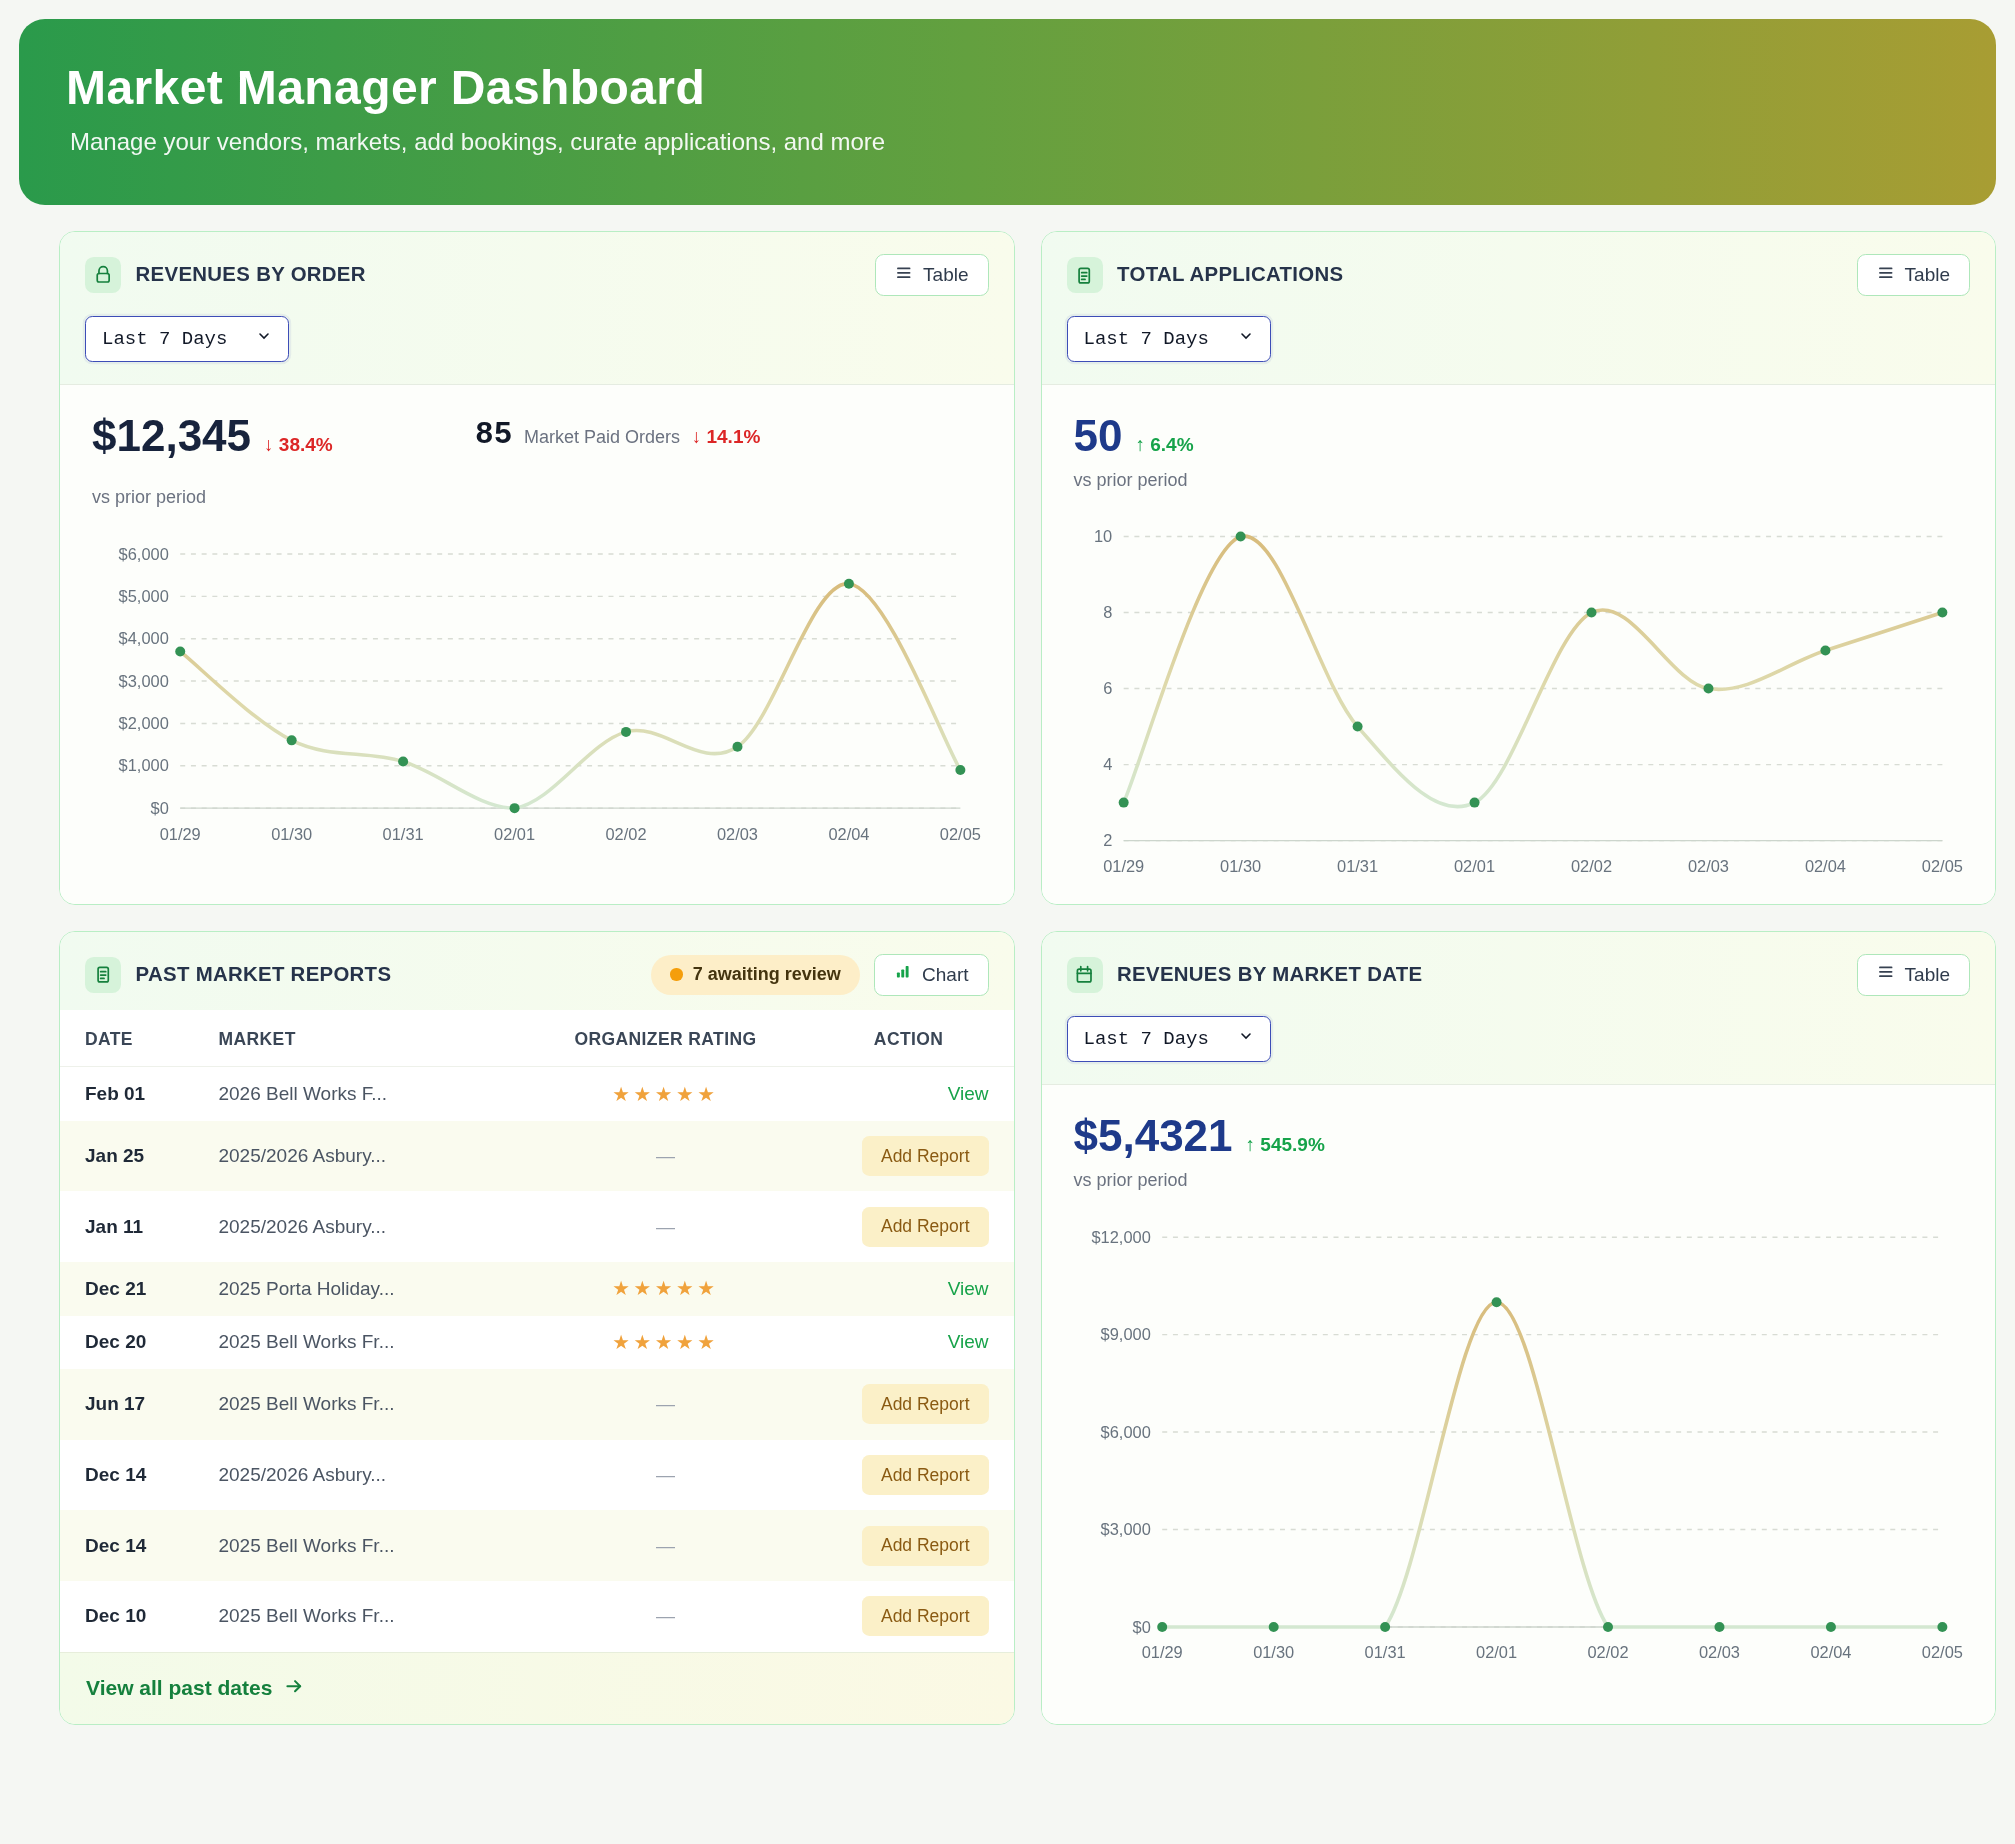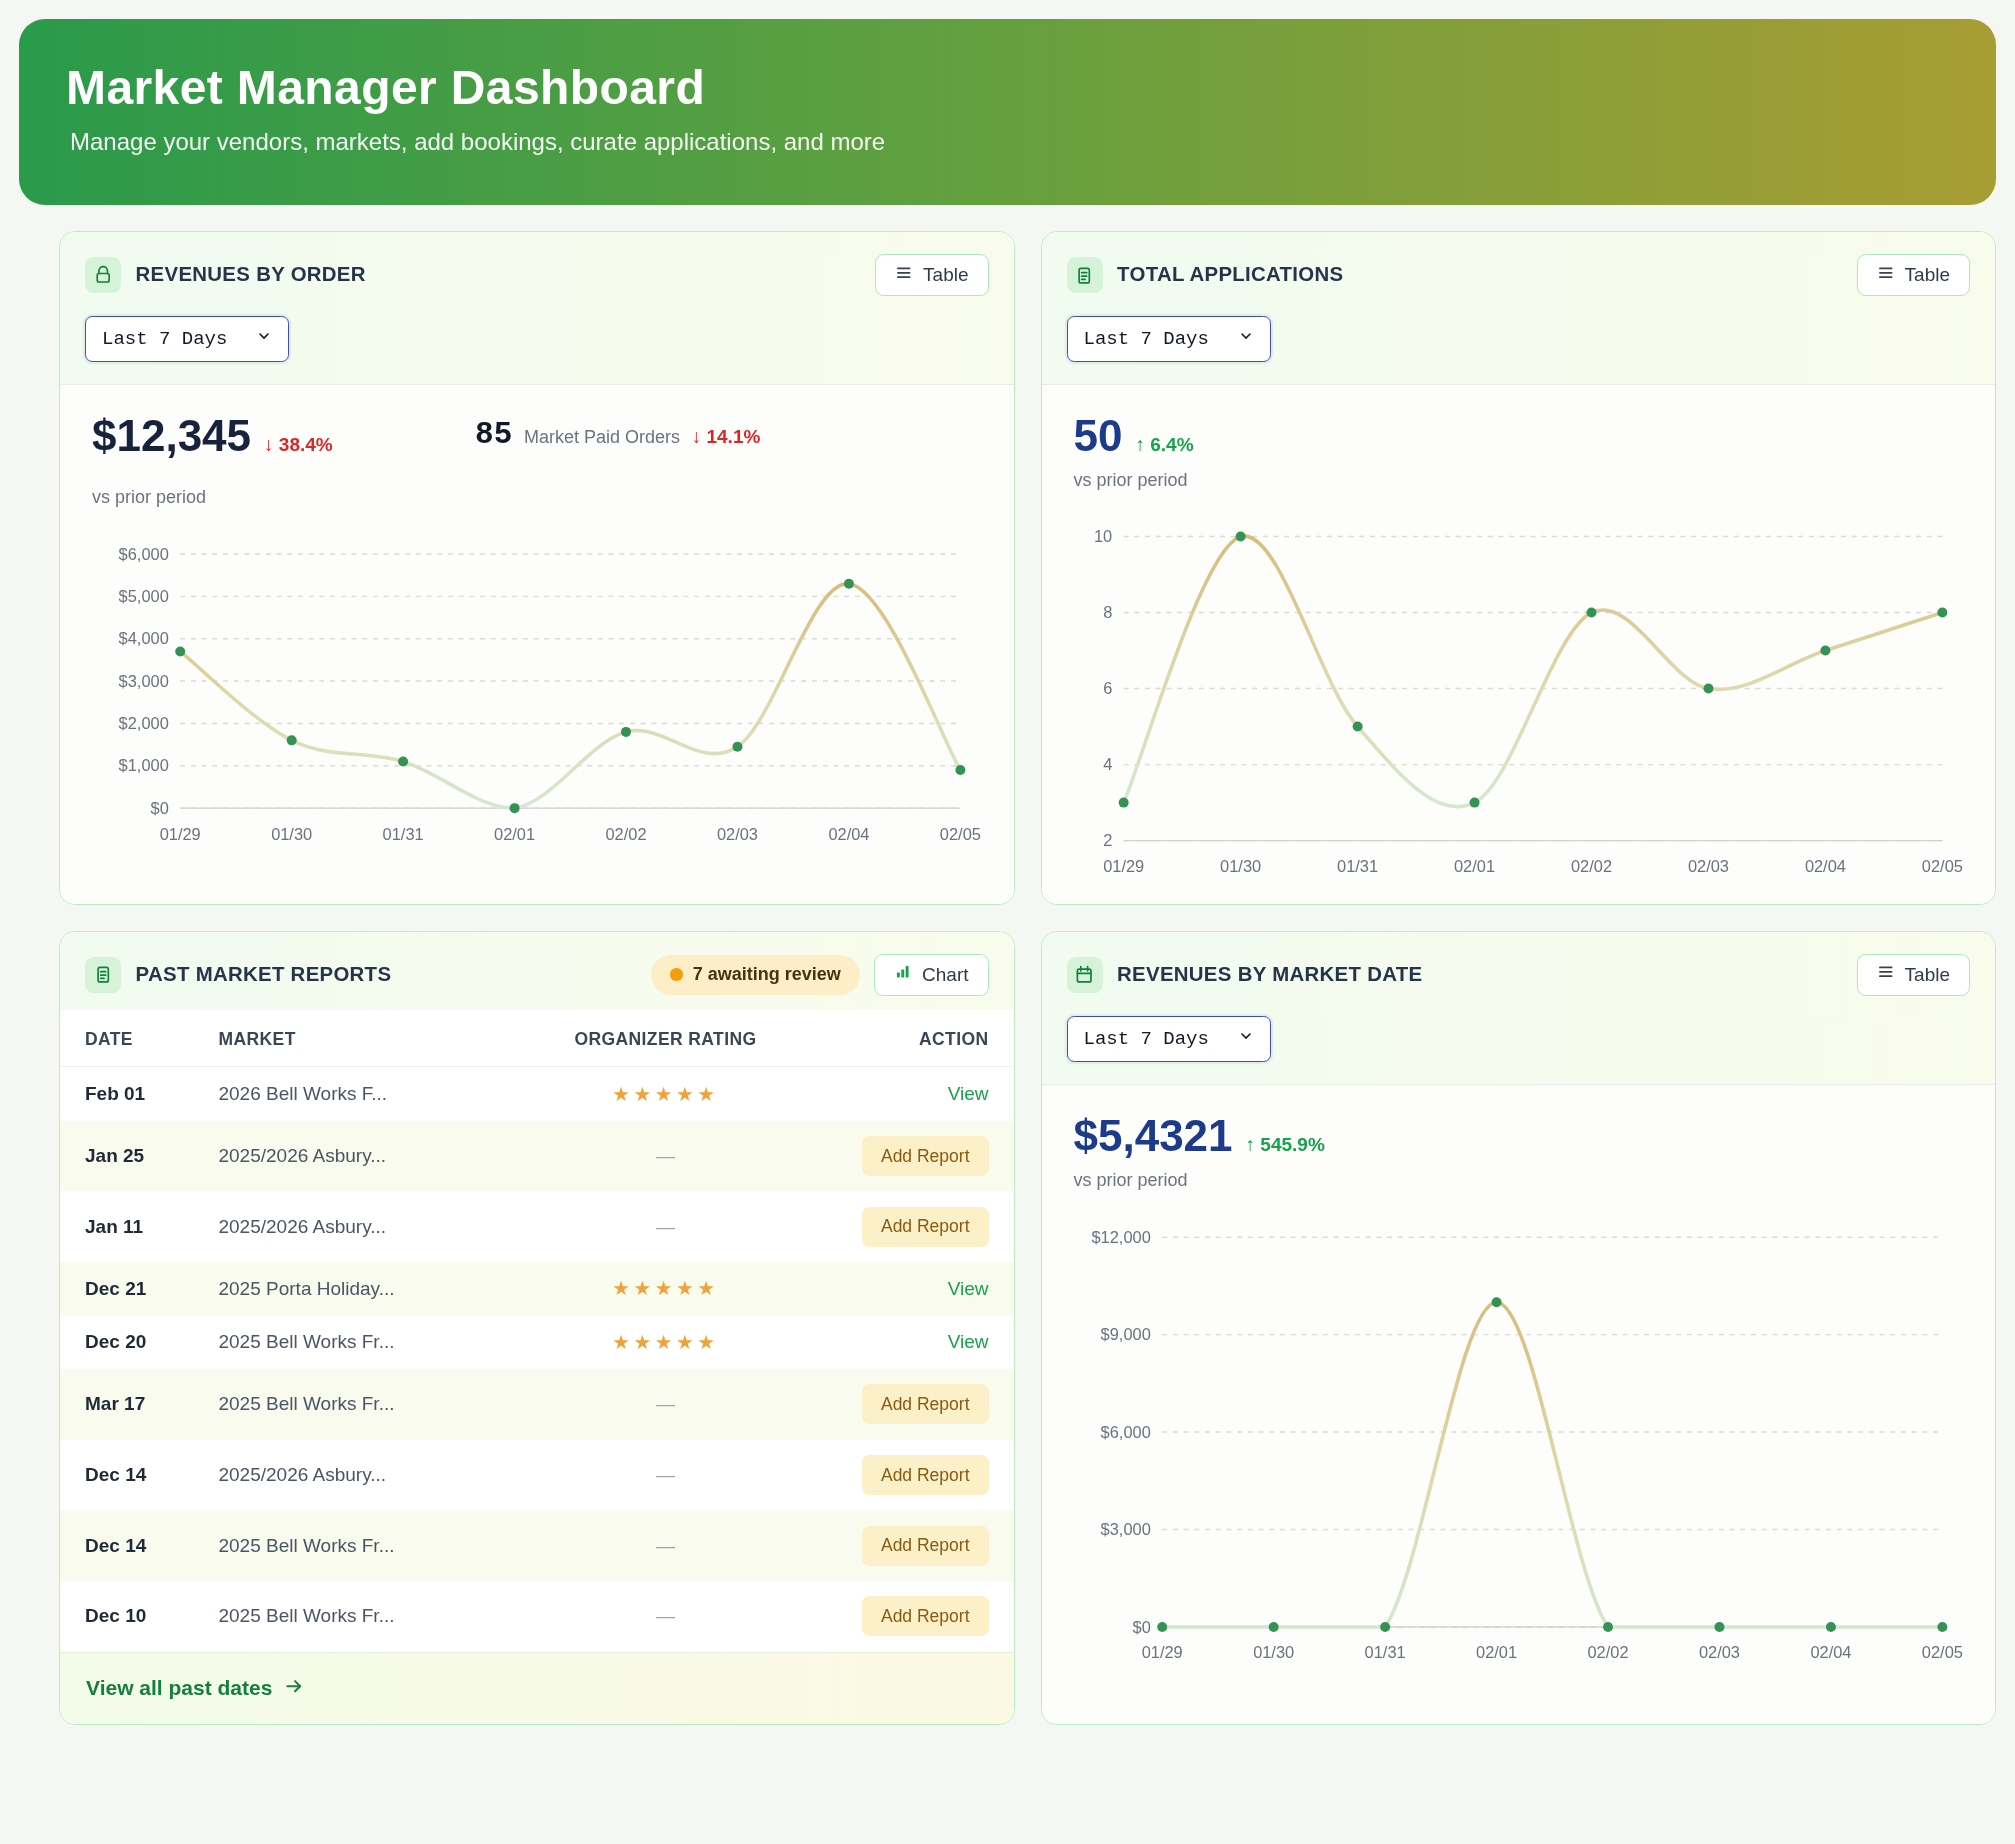--- a/index.html
+++ b/index.html
@@ -98,21 +98,21 @@
   
   .reports-table { width: 100%; border-collapse: collapse; font-size: 19px; }
   .reports-table th {
     text-align: left; padding: 19px 25px 16px;
     font-size: 17.5px; font-weight: 700; letter-spacing: 0.4px; color: #3a4656;
     border-bottom: 0.7px solid #eef1ea; background: #ffffff;
   }
   .reports-table th:nth-child(1) { width: 14%; }
   .reports-table th:nth-child(2) { width: 35%; }
   .reports-table th:nth-child(3) { width: 29%; text-align: center; }
-  .reports-table th:nth-child(4) { width: 22%; text-align: right; }
+  .reports-table th:nth-child(4) { width: 22%; text-align: center; }
   .reports-table td { padding: 15.3px 25px; vertical-align: middle; }
   .reports-table tbody tr:nth-child(even) { background: #fafbef; }
   .c-date   { font-weight: 600; color: #1f2937; white-space: nowrap; }
   .c-market { color: #4b5563; }
   .c-rating { text-align: center; }
   .c-action { text-align: right; }
   .stars { color: #f0a23c; letter-spacing: 3.6px; font-size: 19.7px; }
   .dash  { color: #9ca3af; }
   .view-link { color: #17a34a; font-size: 19px; font-weight: 500; cursor: pointer; text-decoration: none; }
   .add-report-btn {
@@ -379,21 +379,21 @@
               <td class="c-rating"><span class="stars">★★★★★</span></td>
               <td class="c-action"><a class="view-link">View</a></td>
             </tr>
             <tr>
               <td class="c-date">Dec 20</td>
               <td class="c-market">2025 Bell Works Fr...</td>
               <td class="c-rating"><span class="stars">★★★★★</span></td>
               <td class="c-action"><a class="view-link">View</a></td>
             </tr>
             <tr>
-              <td class="c-date">Mar 17</td>
+              <td class="c-date">Jun 17</td>
               <td class="c-market">2025 Bell Works Fr...</td>
               <td class="c-rating"><span class="dash">—</span></td>
               <td class="c-action"><button class="add-report-btn">Add Report</button></td>
             </tr>
             <tr>
               <td class="c-date">Dec 14</td>
               <td class="c-market">2025/2026 Asbury...</td>
               <td class="c-rating"><span class="dash">—</span></td>
               <td class="c-action"><button class="add-report-btn">Add Report</button></td>
             </tr>

